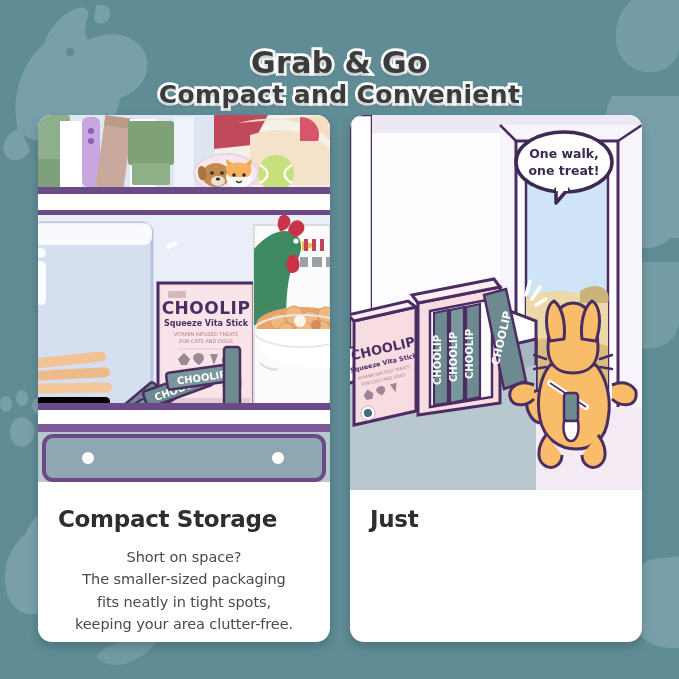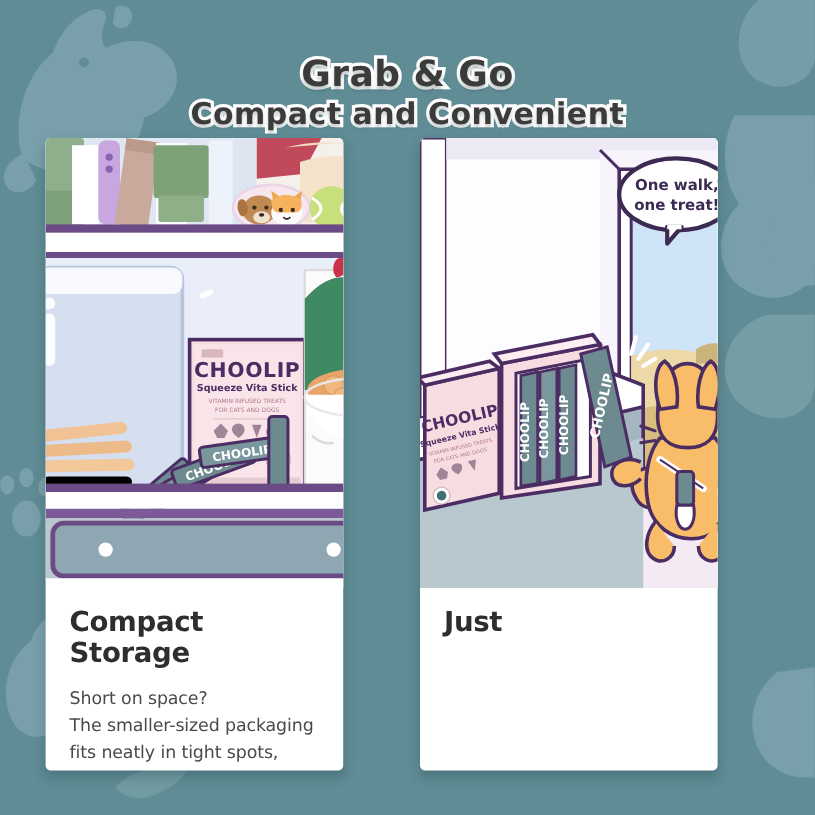--- a/index.html
+++ b/index.html
@@ -28,37 +28,37 @@
   .headline .l1{display:block;font-size:30px;}
   .headline .l2{display:block;font-size:25px;margin-top:3px;}
   .headline .l1,.headline .l2{
     -webkit-text-stroke:5.5px #ffffff;
     paint-order:stroke fill;
     text-shadow:0 3px 3px rgba(40,60,65,.28);
   }
 
   
   .card{
-    position:absolute;top:115px;width:248px;height:527px;
-    background:#ffffff;border-radius:4px;overflow:hidden;
+    position:absolute;top:115px;width:292px;height:527px;
+    background:#ffffff;border-radius:14px;overflow:hidden;
     box-shadow:0 5px 10px rgba(30,55,60,.28);
     z-index:4;
   }
   .card.left{left:38px;}
   .card.right{left:350px;}
   .art{position:relative;width:292px;height:375px;overflow:hidden;}
   .art svg{display:block;}
   .caption{padding:16px 20px 0 20px;}
   .caption h2{
     margin:0 0 14px 0;font-size:23px;font-weight:bold;color:#2e2e2e;
     letter-spacing:-.3px;
   }
   .caption p{
     margin:0;font-size:14.5px;line-height:1.55;color:#4a4a4a;
-    white-space:pre-line;letter-spacing:-.1px;
+    white-space:pre-line;letter-spacing:-.1px;text-align:center;
   }
 </style>
 </head>
 <body>
 
 <div class="stage">
 
   <svg class="bg-silhouettes" width="679" height="679" viewBox="0 0 679 679" aria-hidden="true">
     <g fill="#7ba2ab" opacity=".95">
 

